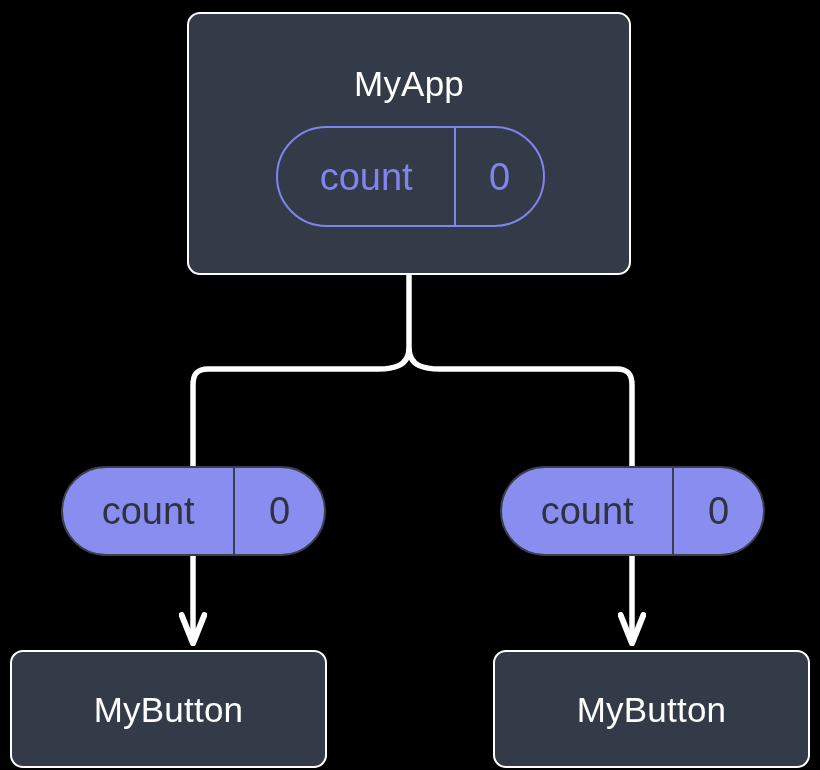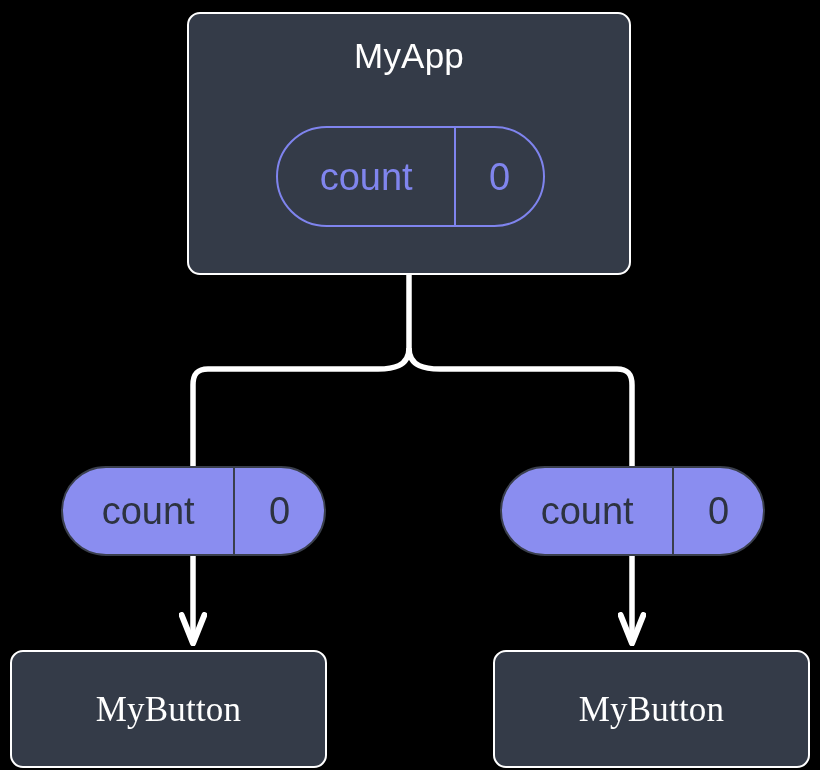--- a/index.html
+++ b/index.html
@@ -53,28 +53,27 @@
     line-height: 1;
     white-space: nowrap;
   }
 
   
   #root-card {
     left: 187px;
     top: 12px;
     width: 444px;
     height: 263px;
-    padding-top: 24px;
+    padding-top: 52px;
   }
 
   
   .leaf-card {
     height: 118px;
     justify-content: center;
-    font-family: Liberation Serif, serif;
   }
   #leaf-card-left  { left: 10px;  top: 650px; width: 317px; }
   #leaf-card-right { left: 493px; top: 650px; width: 317px; }
 
   
   .state-pill {
     position: absolute;
     box-sizing: border-box;
     display: flex;
     align-items: stretch;

